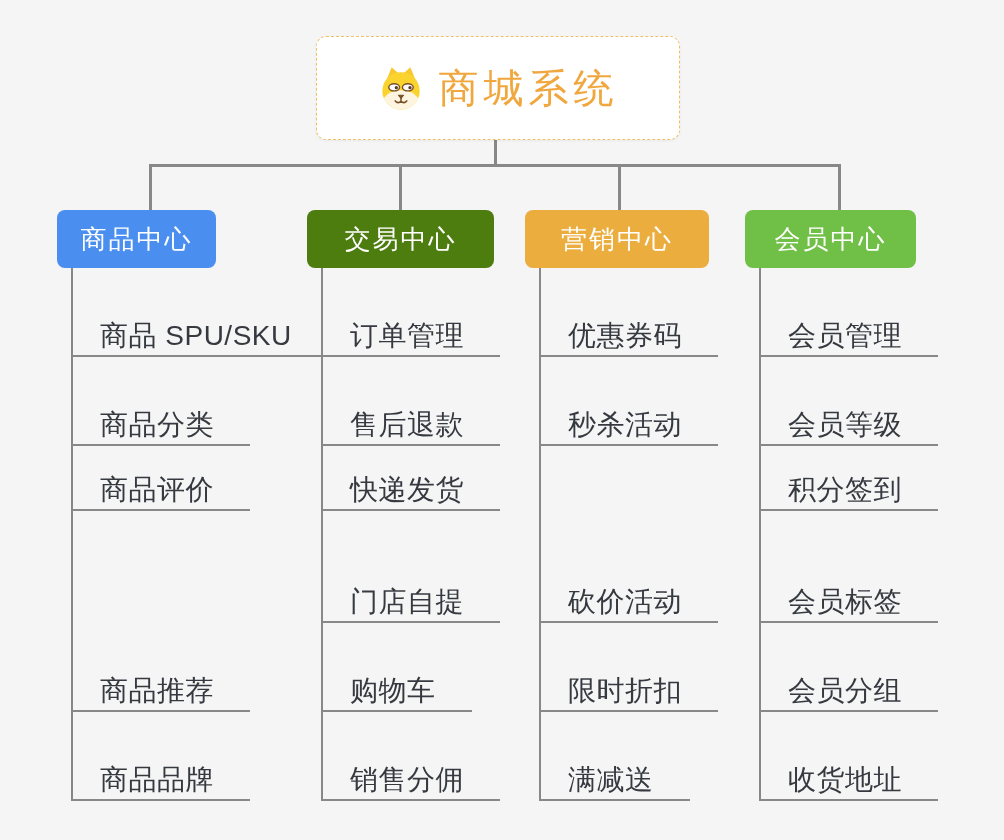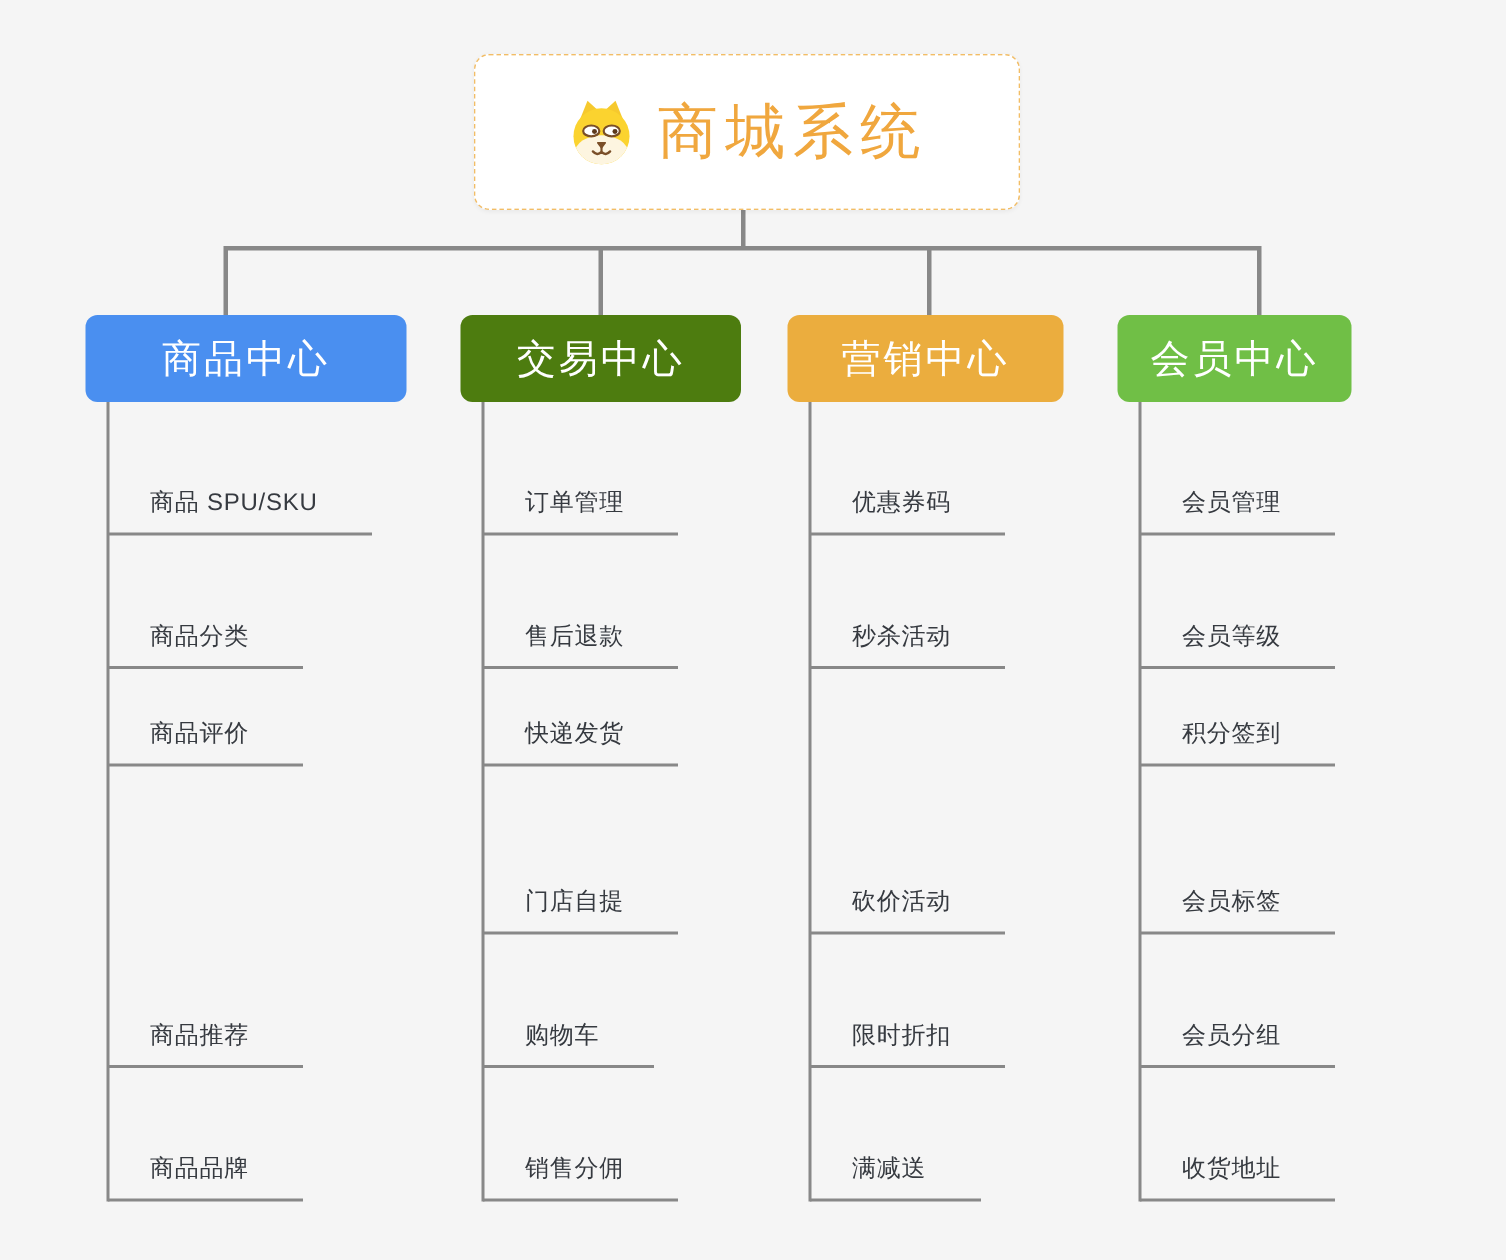--- a/index.html
+++ b/index.html
@@ -25,37 +25,37 @@
     line-height:1;white-space:nowrap;
   }
 
   
   .branch-header{
     position:absolute;top:210px;height:58px;border-radius:8px;
     display:flex;align-items:center;justify-content:center;
     color:#ffffff;font-size:26px;font-weight:500;letter-spacing:2px;
     box-sizing:border-box;white-space:nowrap;
   }
-  .b0{left:57px;width:214px;}
+  .b0{left:57px;width:159px;}
   .b1{left:307px;width:187px;}
   .b2{left:525px;width:184px;}
-  .b3{left:745px;width:156px;}
+  .b3{left:745px;width:171px;}
 
   
   .spine{position:absolute;top:268px;width:2px;height:533px;background:#888888;}
   .s0{left:71px;} .s1{left:321px;} .s2{left:539px;} .s3{left:759px;}
 
   
   .child{
     position:absolute;display:inline-block;white-space:nowrap;
-    font-size:16px;letter-spacing:0.5px;color:#363a40;line-height:30px;
+    font-size:28px;letter-spacing:0.5px;color:#363a40;line-height:30px;
     padding:0 36px 4px 28px;border-bottom:2px solid #888888;
   }
   .c0{left:72px;} .c1{left:322px;} .c2{left:540px;} .c3{left:760px;}
-  .r0{top:321px;} .r1{top:410px;font-family:Liberation Serif, serif;} .r2{top:475px;}
+  .r0{top:321px;} .r1{top:410px;} .r2{top:475px;}
   .r3{top:587px;} .r4{top:676px;text-align:right;} .r5{top:765px;}
 </style>
 </head>
 <body>
 
 <div class="canvas">
 
   <div class="line root-drop"></div>
   <div class="line bus"></div>
   <div class="line drop d0"></div>

